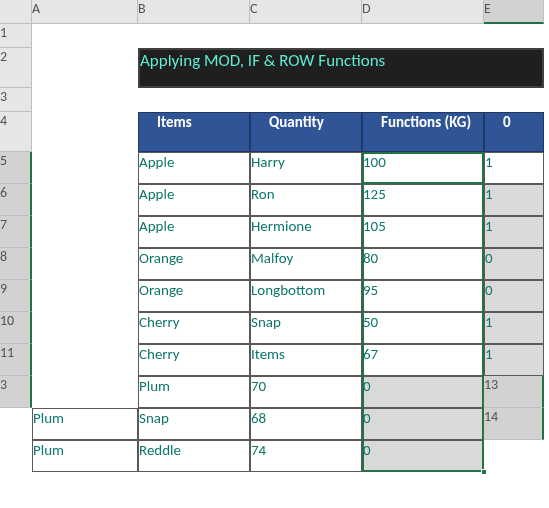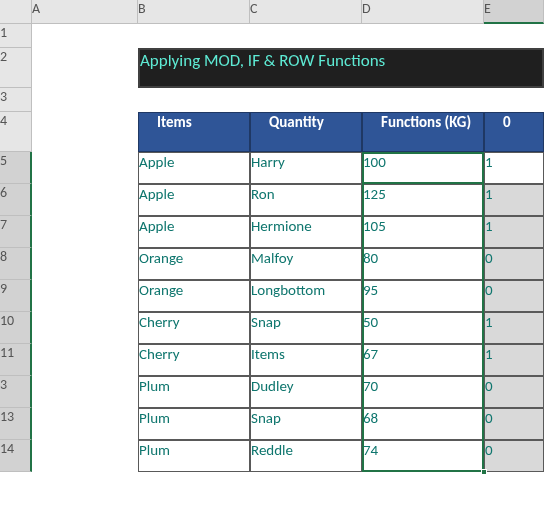--- a/index.html
+++ b/index.html
@@ -154,21 +154,20 @@
       <div class="tcell gray">1</div>
       <div class="rowhdr sel">11</div>
       <div class=""></div>
       <div class="tcell">Cherry</div>
       <div class="tcell">Items</div>
       <div class="tcell">67</div>
       <div class="tcell gray">1</div>
       <div class="rowhdr sel">3</div>
       <div class=""></div>
       <div class="tcell">Plum</div>
-      <div class="tcell">Dudley</div>
       <div class="tcell">70</div>
       <div class="tcell gray">0</div>
       <div class="rowhdr sel">13</div>
       <div class=""></div>
       <div class="tcell">Plum</div>
       <div class="tcell">Snap</div>
       <div class="tcell">68</div>
       <div class="tcell gray">0</div>
       <div class="rowhdr sel">14</div>
       <div class=""></div>

